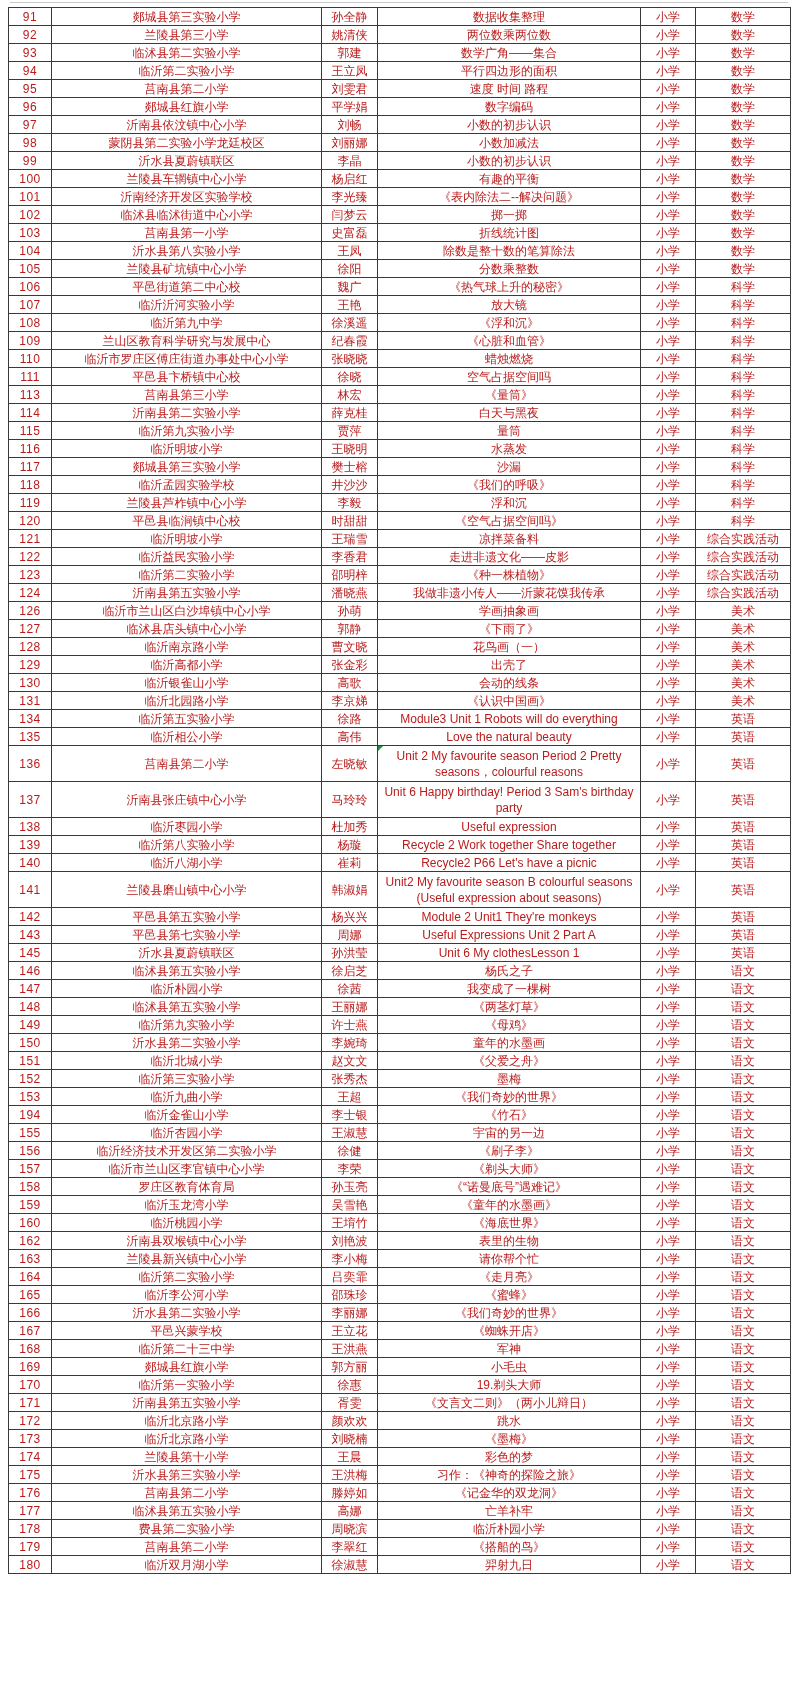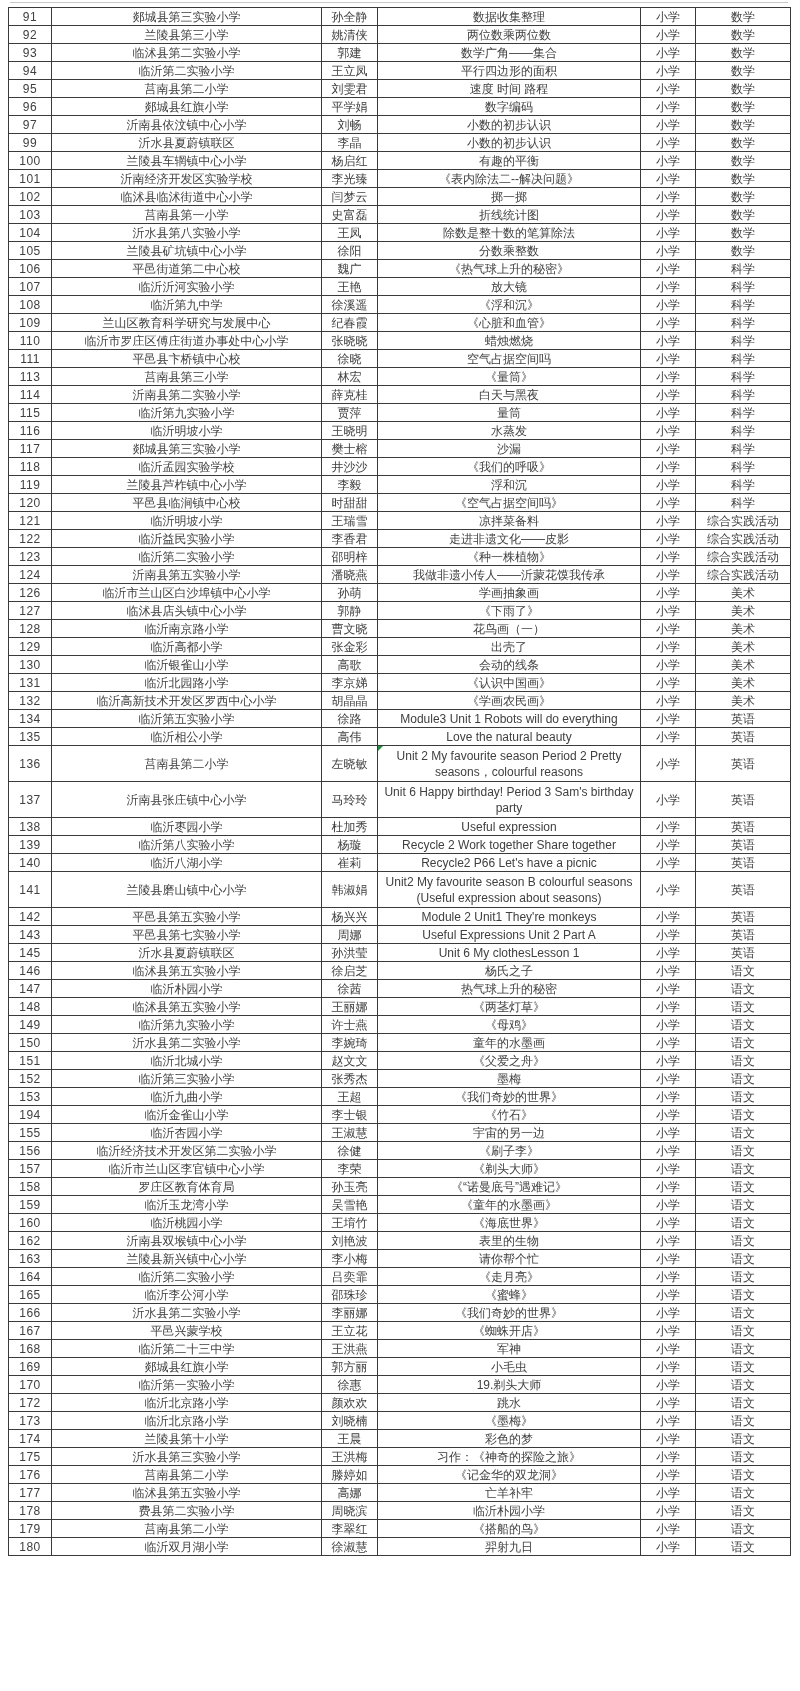--- a/index.html
+++ b/index.html
@@ -22,21 +22,21 @@
     width: 778px;
     border-top: 1px solid #c9c9c9;
   }
   table.awards {
     position: absolute;
     top: 7px;
     left: 8px;
     width: 782px;
     border-collapse: collapse;
     table-layout: fixed;
-    color: #404040;
+    color: #b91c1c;
     padding-left: 37px;
   }
   table.awards td {
     border: 1px solid #3a3a3a;
     text-align: center;
     vertical-align: middle;
     font-size: 12px;
     line-height: 14px;
     height: 17px;
     padding: 0 2px;
@@ -125,20 +125,28 @@
         </tr>
         <tr>
           <td class="cell-no">97</td>
           <td class="cell-school">沂南县依汶镇中心小学</td>
           <td class="cell-name">刘畅</td>
           <td class="cell-title">小数的初步认识</td>
           <td class="cell-level">小学</td>
           <td class="cell-subject">数学</td>
         </tr>
         <tr>
+          <td class="cell-no">98</td>
+          <td class="cell-school">蒙阴县第二实验小学龙廷校区</td>
+          <td class="cell-name">刘丽娜</td>
+          <td class="cell-title">小数加减法</td>
+          <td class="cell-level">小学</td>
+          <td class="cell-subject">数学</td>
+        </tr>
+        <tr>
           <td class="cell-no">99</td>
           <td class="cell-school">沂水县夏蔚镇联区</td>
           <td class="cell-name">李晶</td>
           <td class="cell-title">小数的初步认识</td>
           <td class="cell-level">小学</td>
           <td class="cell-subject">数学</td>
         </tr>
         <tr>
           <td class="cell-no">100</td>
           <td class="cell-school">兰陵县车辋镇中心小学</td>
@@ -369,28 +377,20 @@
           <td class="cell-name">高歌</td>
           <td class="cell-title">会动的线条</td>
           <td class="cell-level">小学</td>
           <td class="cell-subject">美术</td>
         </tr>
         <tr>
           <td class="cell-no">131</td>
           <td class="cell-school">临沂北园路小学</td>
           <td class="cell-name">李京娣</td>
           <td class="cell-title">《认识中国画》</td>
-          <td class="cell-level">小学</td>
-          <td class="cell-subject">美术</td>
-        </tr>
-        <tr>
-          <td class="cell-no">132</td>
-          <td class="cell-school">临沂高新技术开发区罗西中心小学</td>
-          <td class="cell-name">胡晶晶</td>
-          <td class="cell-title">《学画农民画》</td>
           <td class="cell-level">小学</td>
           <td class="cell-subject">美术</td>
         </tr>
         <tr>
           <td class="cell-no">134</td>
           <td class="cell-school">临沂第五实验小学</td>
           <td class="cell-name">徐路</td>
           <td class="cell-title">Module3 Unit 1 Robots will do everything</td>
           <td class="cell-level">小学</td>
           <td class="cell-subject">英语</td>
@@ -480,21 +480,21 @@
           <td class="cell-school">临沭县第五实验小学</td>
           <td class="cell-name">徐启芝</td>
           <td class="cell-title">杨氏之子</td>
           <td class="cell-level">小学</td>
           <td class="cell-subject">语文</td>
         </tr>
         <tr>
           <td class="cell-no">147</td>
           <td class="cell-school">临沂朴园小学</td>
           <td class="cell-name">徐茜</td>
-          <td class="cell-title">热气球上升的秘密</td>
+          <td class="cell-title">我变成了一棵树</td>
           <td class="cell-level">小学</td>
           <td class="cell-subject">语文</td>
         </tr>
         <tr>
           <td class="cell-no">148</td>
           <td class="cell-school">临沭县第五实验小学</td>
           <td class="cell-name">王丽娜</td>
           <td class="cell-title">《两茎灯草》</td>
           <td class="cell-level">小学</td>
           <td class="cell-subject">语文</td>
@@ -657,20 +657,28 @@
           <td class="cell-name">郭方丽</td>
           <td class="cell-title">小毛虫</td>
           <td class="cell-level">小学</td>
           <td class="cell-subject">语文</td>
         </tr>
         <tr>
           <td class="cell-no">170</td>
           <td class="cell-school">临沂第一实验小学</td>
           <td class="cell-name">徐惠</td>
           <td class="cell-title">19.剃头大师</td>
+          <td class="cell-level">小学</td>
+          <td class="cell-subject">语文</td>
+        </tr>
+        <tr>
+          <td class="cell-no">171</td>
+          <td class="cell-school">沂南县第五实验小学</td>
+          <td class="cell-name">胥雯</td>
+          <td class="cell-title">《文言文二则》（两小儿辩日）</td>
           <td class="cell-level">小学</td>
           <td class="cell-subject">语文</td>
         </tr>
         <tr>
           <td class="cell-no">172</td>
           <td class="cell-school">临沂北京路小学</td>
           <td class="cell-name">颜欢欢</td>
           <td class="cell-title">跳水</td>
           <td class="cell-level">小学</td>
           <td class="cell-subject">语文</td>

